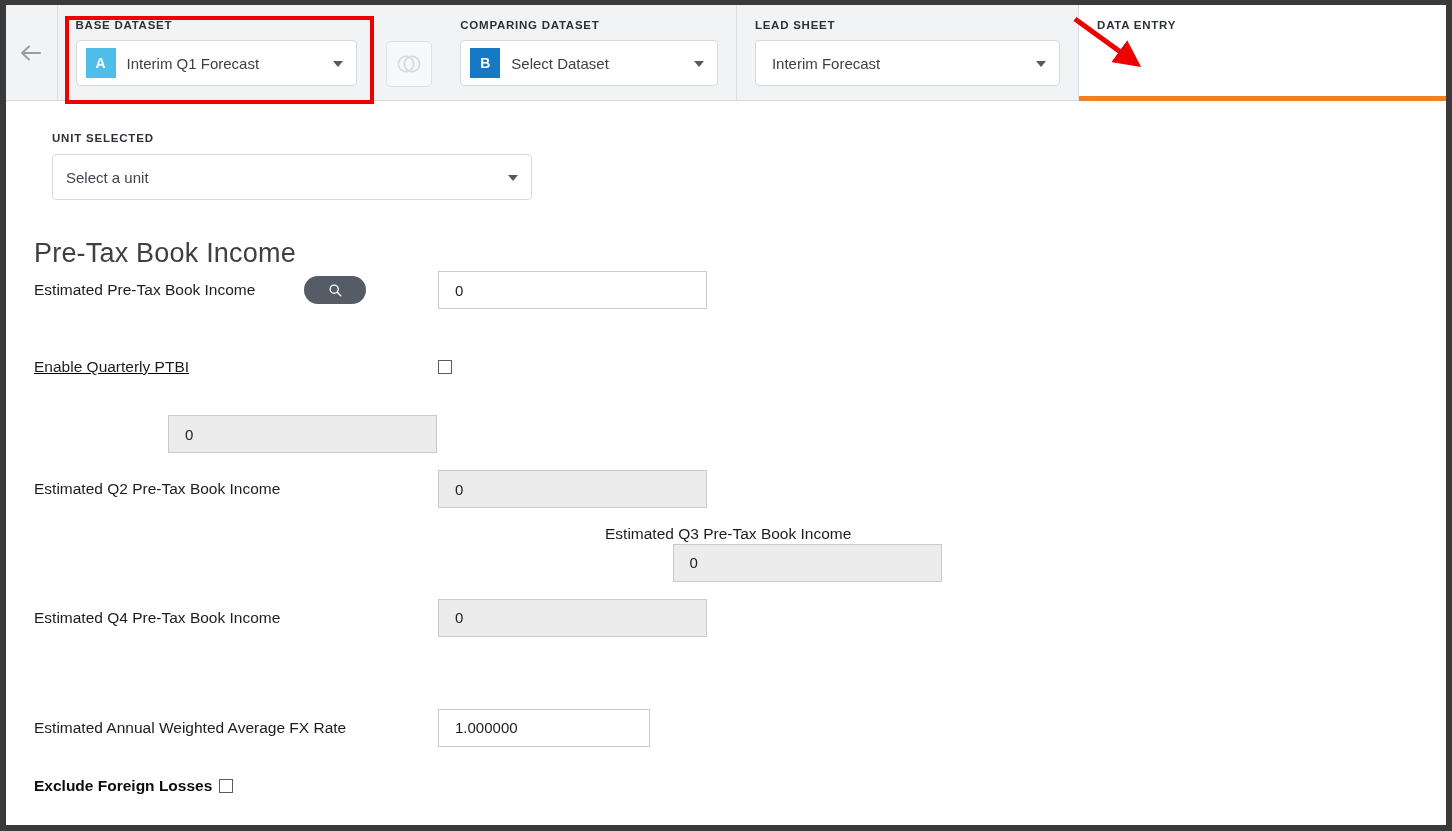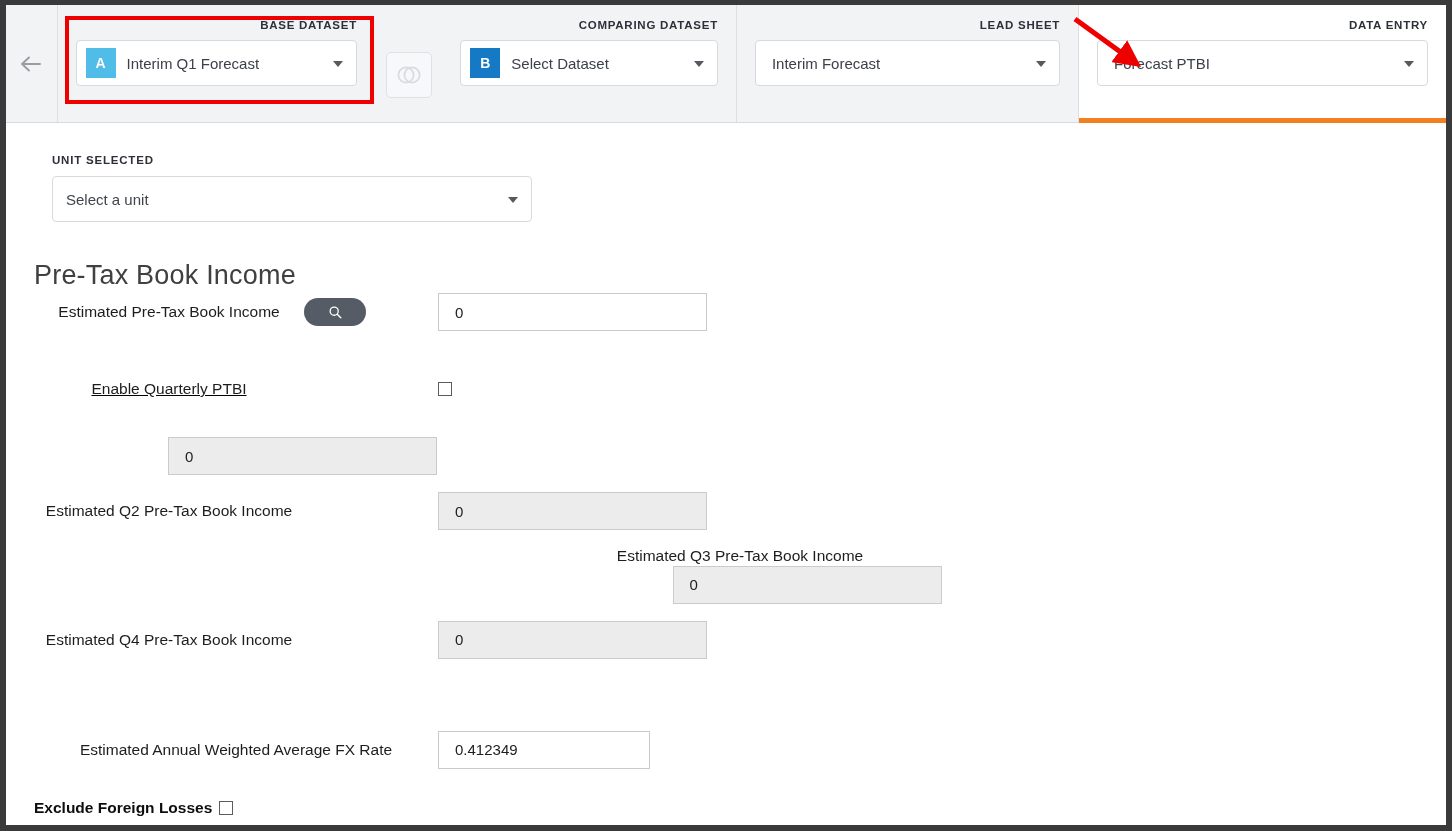--- a/index.html
+++ b/index.html
@@ -27,24 +27,23 @@
     height: 100%;
     background: #ffffff;
     overflow: hidden;
   }
 
   
   .topbar {
     position: relative;
     display: flex;
     align-items: stretch;
-    height: 118px;
+    height: 96px;
     background: #f2f3f5;
     border-bottom: 1px solid #d8dade;
-    text-align: right;
   }
   .backcell {
     width: 52px;
     display: flex;
     align-items: center;
     justify-content: center;
     border-right: 1px solid #dcdee1;
     background: #f2f3f5;
   }
   .back-arrow {
@@ -206,21 +205,20 @@
     align-items: center;
     position: relative;
     min-height: 28px;
   }
   .row-label {
     font-size: 15.5px;
     color: #1d1d1d;
     width: 270px;
     flex: none;
     line-height: 1.2;
-    text-align: center;
   }
   .search-pill {
     width: 62px;
     height: 28px;
     border-radius: 14px;
     background: #565c66;
     display: flex;
     align-items: center;
     justify-content: center;
     margin-left: 0;
@@ -301,24 +299,20 @@
     <div class="panel lead">
       <div class="panel-label">LEAD SHEET</div>
       <div class="select-box plain">
         <span class="select-text">Interim Forecast</span>
         <span class="caret"></span>
       </div>
     </div>
 
     <div class="panel entry">
       <div class="panel-label">DATA ENTRY</div>
-      <div class="select-box plain">
-        <span class="select-text">Forecast PTBI</span>
-        <span class="caret"></span>
-      </div>
     </div>
 
     <div class="red-box"></div>
     <svg class="red-arrow" viewBox="0 0 110 62">
       <defs>
         <marker id="ah" markerWidth="5.2" markerHeight="5.2" refX="1.6" refY="2.6" orient="auto">
           <path d="M0,0 L5.2,2.6 L0,5.2 z" fill="#ef0000"></path>
         </marker>
       </defs>
       <line x1="9" y1="6" x2="60" y2="43" stroke="#ef0000" stroke-width="5.2" marker-end="url(#ah)"></line>
@@ -380,21 +374,21 @@
       <div class="row" style="margin-top:17px;">
         <span class="row-label">Estimated Q4 Pre-Tax Book Income</span>
         <div class="field disabled" style="margin-left:134px;">
           <span>0</span>
         </div>
       </div>
 
       <div class="row" style="margin-top:72px;">
         <span class="row-label" style="width:404px;">Estimated Annual Weighted Average FX Rate</span>
         <div class="field" style="width:212px;">
-          <span>0.412349</span>
+          <span>1.000000</span>
         </div>
       </div>
 
       <div class="bold-row" style="margin-top:30px;">
         <span>Exclude Foreign Losses</span>
         <span class="cb"></span>
       </div>
 
       <div class="bold-row" style="margin-top:41px;">
         <span>Exclude Unit</span>

